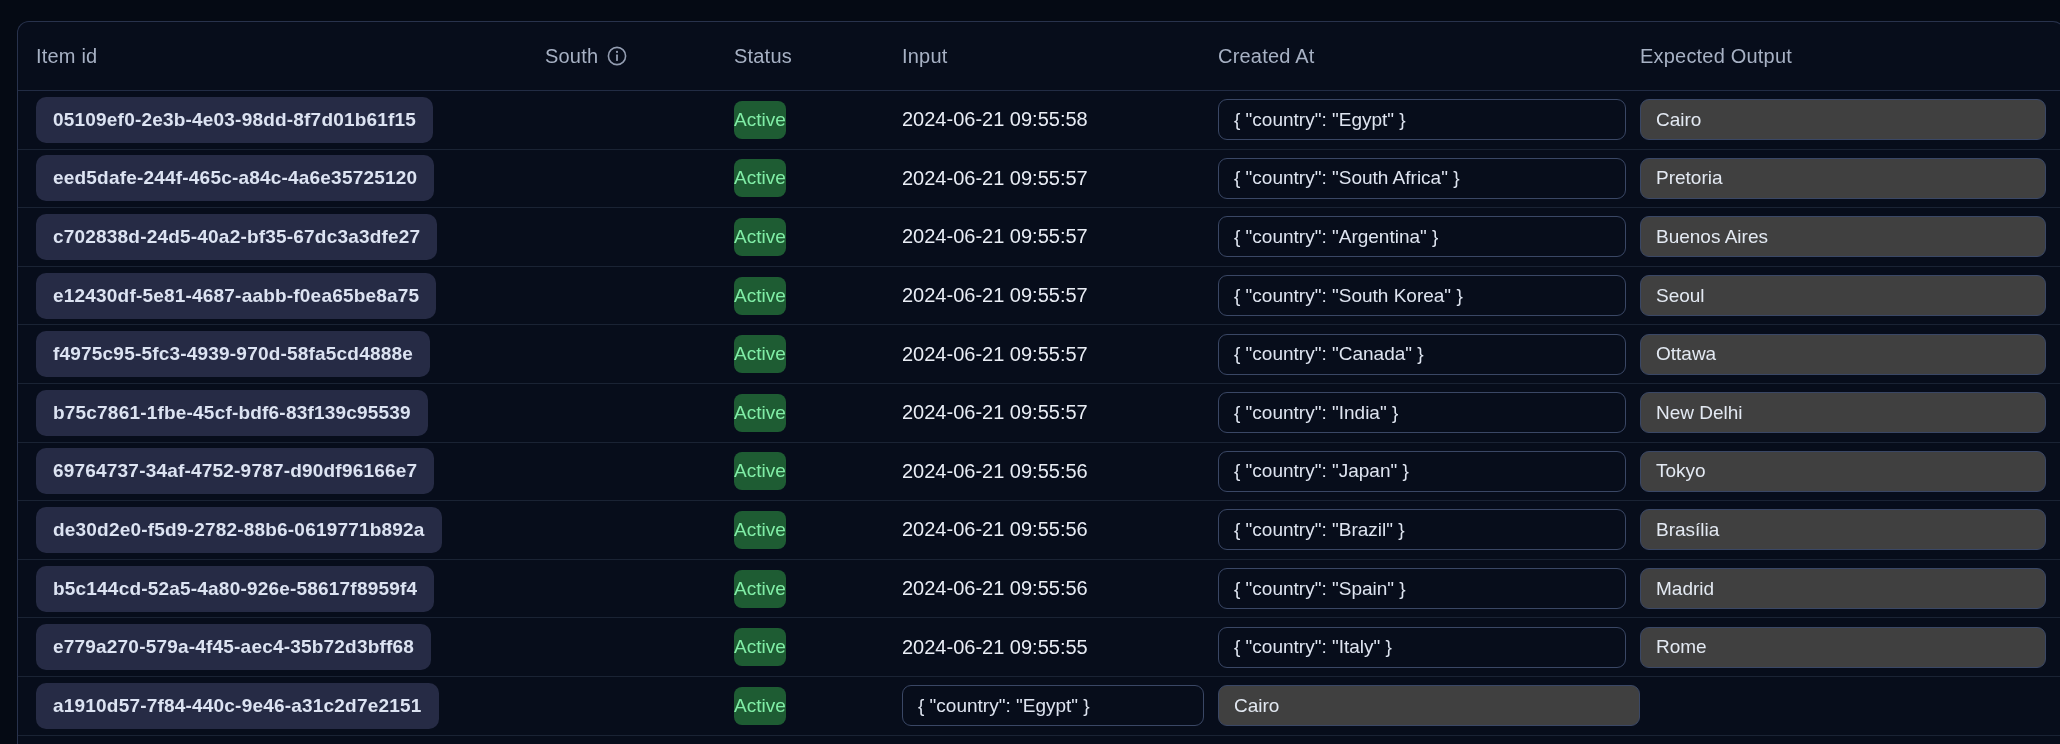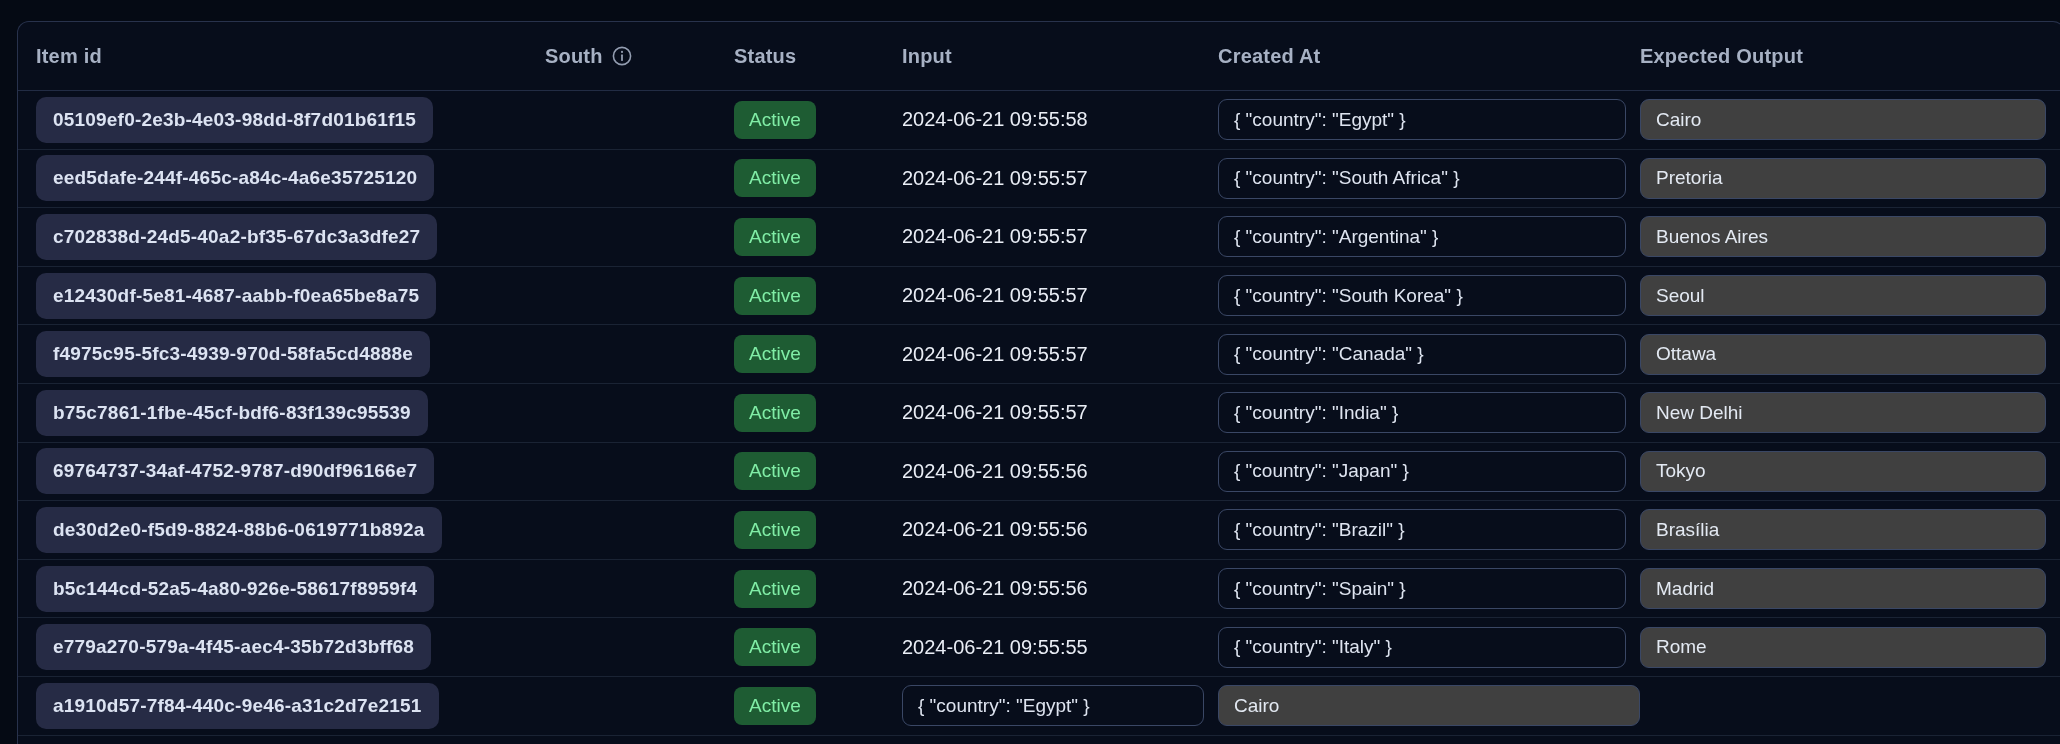--- a/index.html
+++ b/index.html
@@ -23,21 +23,21 @@
     align-items:center;
     padding:0 18px;
     box-sizing:border-box;
   }
   .thead{
     height:69px;
     border-bottom:1px solid #222c44;
   }
   .th{
     display:flex;align-items:center;gap:9px;
-    color:#a7b1c4;font-size:20px;font-weight:700;letter-spacing:.2px;
+    color:#a7b1c4;font-size:20px;font-weight:400;letter-spacing:.2px;
     white-space:nowrap;
     text-align:right;
   }
   .info-icon{
     display:inline-flex;align-items:center;justify-content:center;
     width:20px;height:20px;color:#929cb0;
   }
   .row{
     height:58.6px;
     border-bottom:1px solid #1a2334;
@@ -45,21 +45,21 @@
   .td{display:flex;align-items:center;min-width:0;}
   .pill{
     display:inline-flex;align-items:center;
     height:38px;padding:4px 17px;
     background:#262b45;border-radius:10px;
     color:#dce3f2;font-size:19px;font-weight:700;letter-spacing:.2px;
     white-space:nowrap;
   }
   .status-badge{
     display:inline-flex;align-items:center;justify-content:center;
-    height:38px;padding:0 15px;
+    height:38px;padding:0 0;
     background:#1e5c33;border-radius:8px;
     color:#80eda6;font-size:19px;font-weight:500;
   }
   .timestamp{
     color:#e9edf5;font-size:20px;white-space:nowrap;
   }
   .iobox{
     display:flex;align-items:center;
     height:41px;padding:0 15px;
     border:1px solid #3a4765;border-radius:9px;
@@ -230,21 +230,21 @@
         </div>
         <div class="td">
           <div class="iobox input">{ "country": "Japan" }</div>
         </div>
         <div class="td">
           <div class="iobox output">Tokyo</div>
         </div>
       </div>
       <div class="row grid">
         <div class="td">
-          <span class="pill">de30d2e0-f5d9-8824-88b6-0619771b892a</span>
+          <span class="pill">de30d2e0-f5d9-2782-88b6-0619771b892a</span>
         </div>
         <div class="td"></div>
         <div class="td">
           <span class="status-badge">Active</span>
         </div>
         <div class="td">
           <span class="timestamp">2024-06-21 09:55:56</span>
         </div>
         <div class="td">
           <div class="iobox input">{ "country": "Brazil" }</div>

